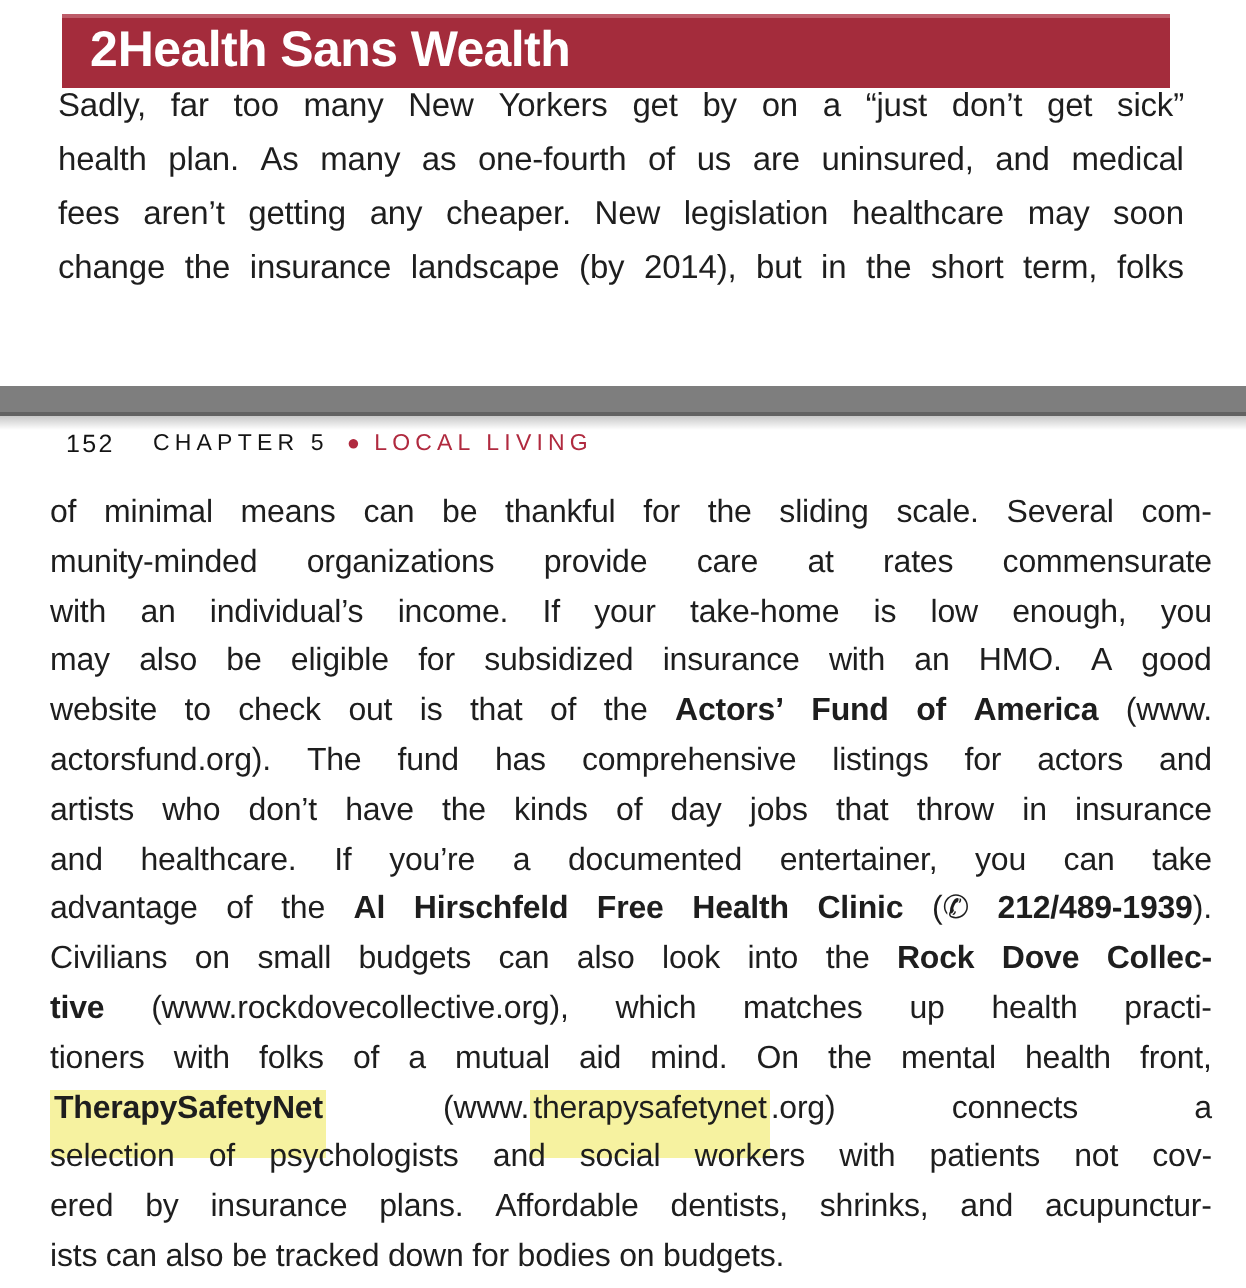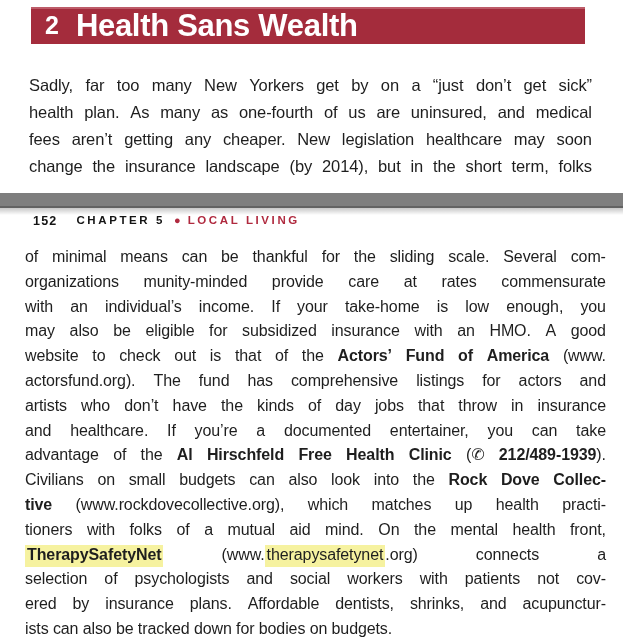--- a/index.html
+++ b/index.html
@@ -20,38 +20,38 @@
     width: 554px; height: 37px;
     background: var(--accent_red, #a42c3c);
     color: #ffffff;
     display: flex;
     align-items: center;
     padding-left: 14px;
     box-sizing: border-box;
     box-shadow: inset 0 2px 0 rgba(255,220,224,0.28);
   }
   .section-number { font-size: 25px; font-weight: bold; }
-  .section-title  { font-size: 31px; font-weight: bold; margin-left: 17px; letter-spacing: -0.3px; }
+  .section-title  { font-size: 25px; font-weight: bold; letter-spacing: -0.3px; }
 
   
   .textblock { position: absolute; letter-spacing: -0.1px; }
-  .intro { left: 29px; top: 72px;  width: 563px; font-size: 16.5px; }
+  .intro { left: 29px; top: 40px;  width: 563px; font-size: 16.5px; }
   .main  { left: 25px; top: 245px; width: 581px; font-size: 16px; }
   .intro .tline { height: 27px;   line-height: 27px; }
   .main  .tline { height: 24.8px; line-height: 24.8px; }
   .tline {
     display: flex;
     flex-wrap: nowrap;
     justify-content: space-between;
     align-items: baseline;
   }
   .tline.nojust { justify-content: flex-start; column-gap: 4.3px; }
   .word { flex: 0 0 auto; white-space: pre; }
   .bold { font-weight: bold; }
-  .hl   { background: var(--highlight, #f6f2a0); padding: 1px 2px 4px 2px; }
+  .hl   { background: var(--highlight, #f6f2a0); padding: 1px 2px 16px 2px; }
 
   
   .pagebreak {
     position: absolute;
     left: 0; top: 193px;
     width: 623px; height: 13px;
     background: var(--pagebreak_gray, #7e7e7e);
     border-bottom: 2px solid #626262;
   }
   .pagebreak::after {
@@ -60,22 +60,22 @@
     left: 0; right: 0; top: 15px; height: 7px;
     background: linear-gradient(to bottom, rgba(95,95,95,0.35), rgba(255,255,255,0));
   }
 
   
   .page-header {
     position: absolute;
     left: 33px; top: 214px;
     height: 16px;
     display: flex;
-    align-items: flex-start;
-    font-weight: bold;
+    align-items: center;
+    font-weight: normal;
     font-size: 11.5px;
     color: #141414;
   }
   .page-number   { font-size: 12.5px; letter-spacing: 1.2px; margin-right: 19px; }
   .chapter-label { letter-spacing: 2.6px; }
   .bullet-icon   { color: var(--accent_red2, #b02a3f); font-size: 11px; margin: 0 7px 0 9px; }
   .section-label { letter-spacing: 2.6px; color: var(--accent_red2, #b02a3f); }
 </style>
 </head>
 <body>
@@ -164,22 +164,22 @@
         <span class="word"><span>be</span></span>
         <span class="word"><span>thankful</span></span>
         <span class="word"><span>for</span></span>
         <span class="word"><span>the</span></span>
         <span class="word"><span>sliding</span></span>
         <span class="word"><span>scale.</span></span>
         <span class="word"><span>Several</span></span>
         <span class="word"><span>com-</span></span>
       </div>
       <div class="tline">
+        <span class="word"><span>munity-minded</span></span>
         <span class="word"><span>organizations</span></span>
-        <span class="word"><span>munity-minded</span></span>
         <span class="word"><span>provide</span></span>
         <span class="word"><span>care</span></span>
         <span class="word"><span>at</span></span>
         <span class="word"><span>rates</span></span>
         <span class="word"><span>commensurate</span></span>
       </div>
       <div class="tline">
         <span class="word"><span>with</span></span>
         <span class="word"><span>an</span></span>
         <span class="word"><span>individual’s</span></span>

